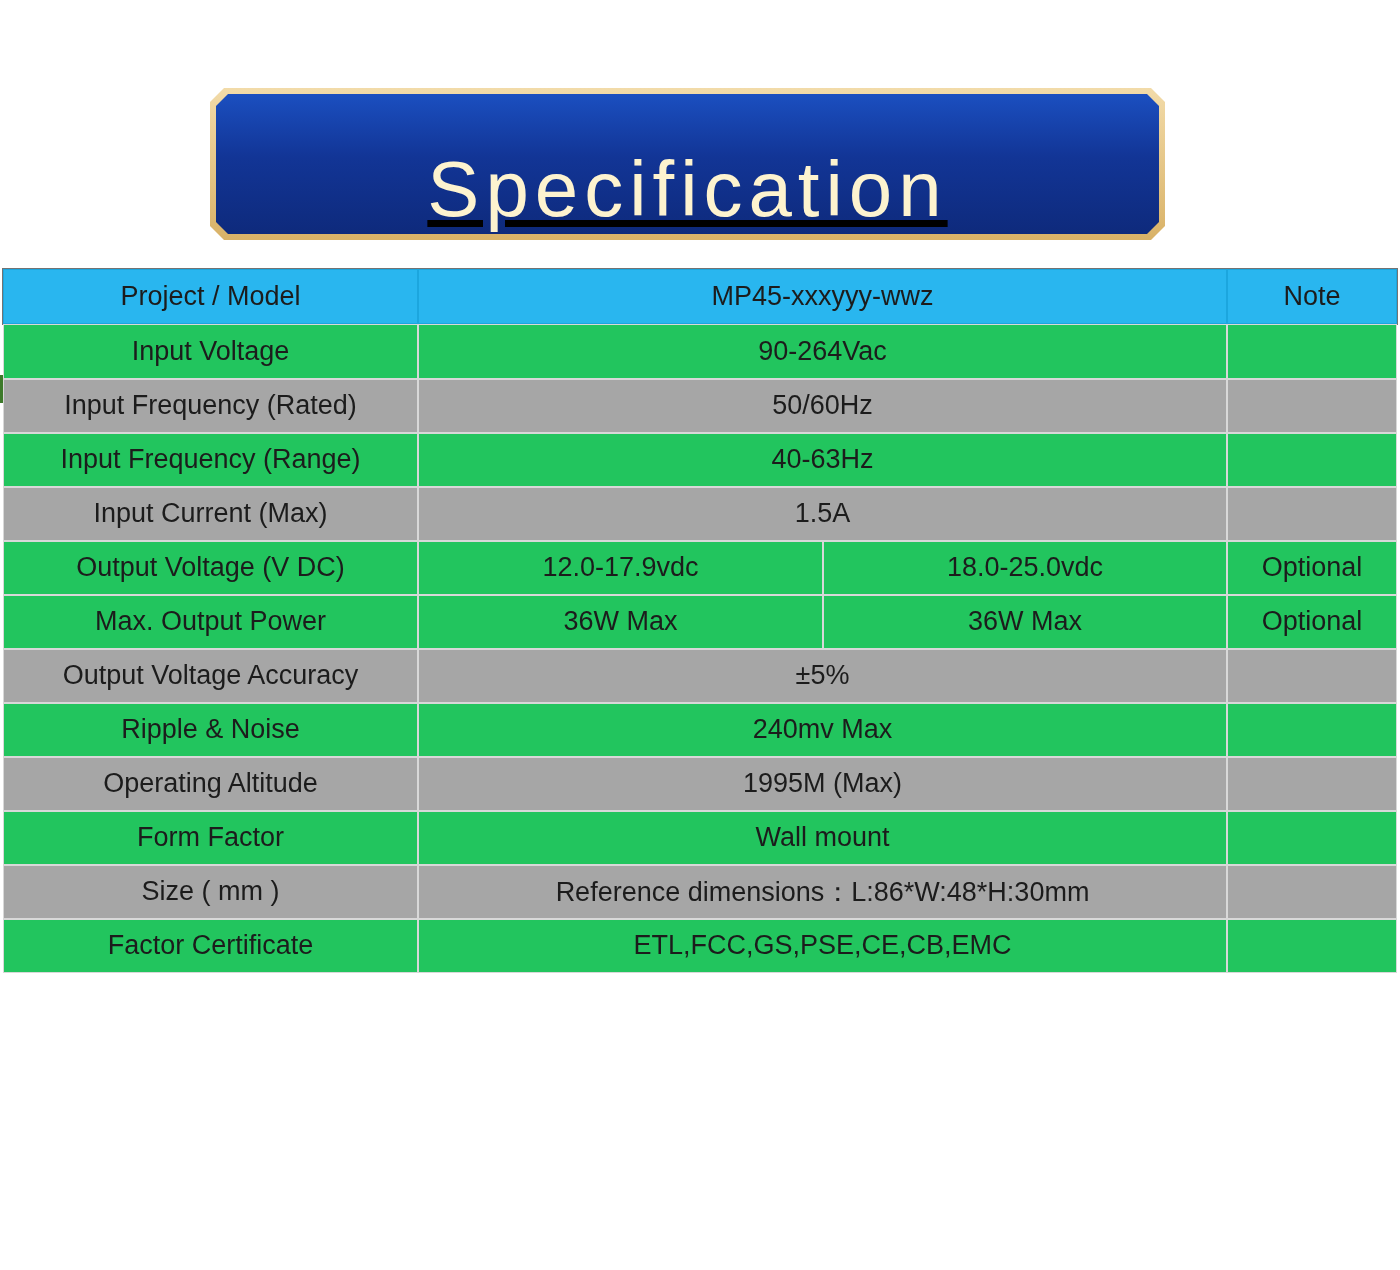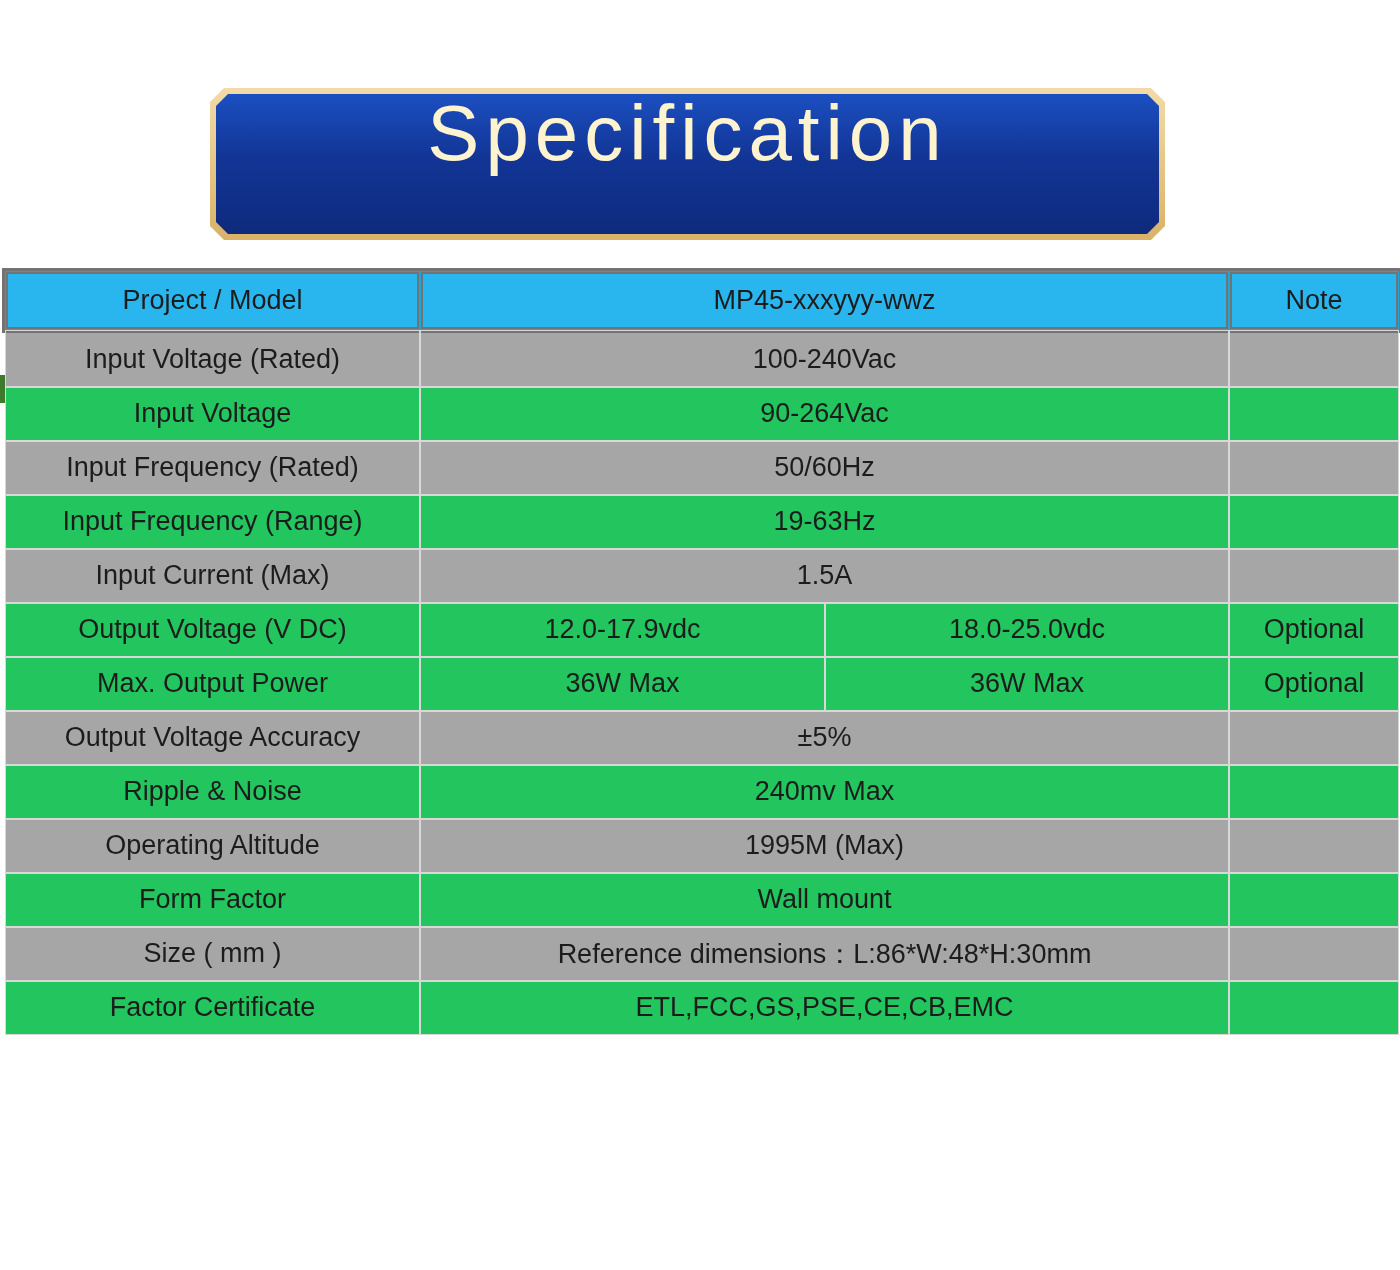--- a/index.html
+++ b/index.html
@@ -33,22 +33,23 @@
   .banner-inner {
     position: absolute;
     left: 6px;
     top: 6px;
     right: 6px;
     bottom: 6px;
     background: #15399a;
     background: linear-gradient(180deg, #1b4fc0 0%, #123596 45%, #0e2a7c 100%);
     clip-path: polygon(0 12px, 12px 0, calc(100% - 12px) 0, 100% 12px, 100% calc(100% - 12px), calc(100% - 12px) 100%, 12px 100%, 0 calc(100% - 12px));
     display: flex;
-    align-items: flex-start;
+    align-items: flex-end;
     justify-content: center;
+    text-decoration: underline;
   }
   .banner-title {
     color: #fdf3cf;
     font-size: 78px;
     letter-spacing: 6px;
     font-weight: 400;
     line-height: 1;
     padding-bottom: 6px;
   }
 
@@ -73,21 +74,21 @@
     white-space: nowrap;
     overflow: hidden;
   }
   .col-label { width: 415px; }
   .col-b     { width: 405px; }
   .col-c     { width: 404px; }
   .col-note  { width: 170px; }
 
   tr.header td {
     background: #29b6ef;
-    border: 6px solid #737373;
+    border: 2px solid #737373;
     outline: 1px solid #1ca6de;
   }
   tr.dark td { background: #a6a6a6; }
   tr.light td { background: #22c55e; }
   tr.dark td.label, tr.light td.label { }
   td.label { }
   tr.dark td.note, tr.light td.note { }
 
   
   .green-sliver {
@@ -118,38 +119,33 @@
       <col class="col-b">
       <col class="col-c">
       <col class="col-note">
   </colgroup>
   <tbody id="spec-body">
       <tr class="header">
         <td class="label">Project / Model</td>
         <td colspan="2">MP45-xxxyyy-wwz</td>
         <td class="note">Note</td>
       </tr>
-      <tr class="dark">
-        <td class="label">Input Voltage (Rated)</td>
-        <td colspan="2">100-240Vac</td>
-        <td class="note"></td>
-      </tr>
       <tr class="light">
         <td class="label">Input Voltage</td>
         <td colspan="2">90-264Vac</td>
         <td class="note"></td>
       </tr>
       <tr class="dark">
         <td class="label">Input Frequency (Rated)</td>
         <td colspan="2">50/60Hz</td>
         <td class="note"></td>
       </tr>
       <tr class="light">
         <td class="label">Input Frequency (Range)</td>
-        <td colspan="2">19-63Hz</td>
+        <td colspan="2">40-63Hz</td>
         <td class="note"></td>
       </tr>
       <tr class="dark">
         <td class="label">Input Current (Max)</td>
         <td colspan="2">1.5A</td>
         <td class="note"></td>
       </tr>
       <tr class="light">
         <td class="label">Output Voltage (V DC)</td>
         <td>12.0-17.9vdc</td>

